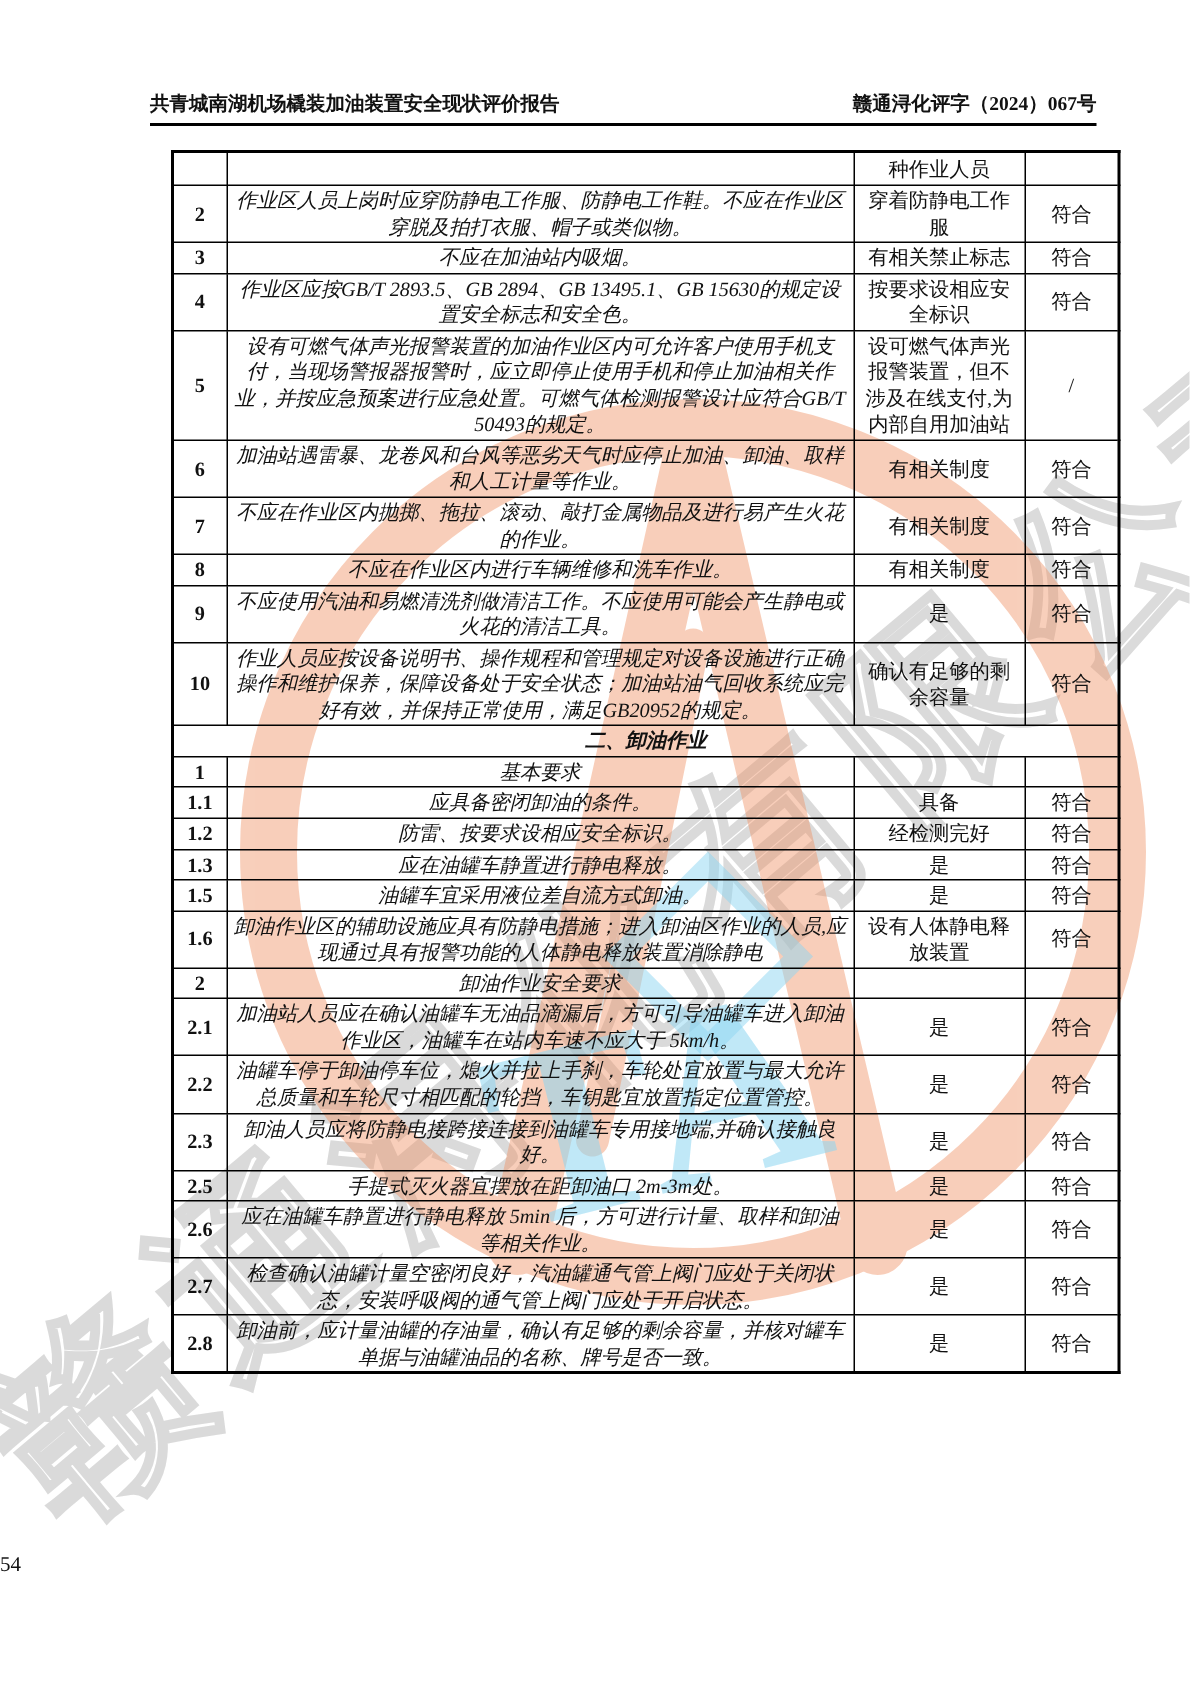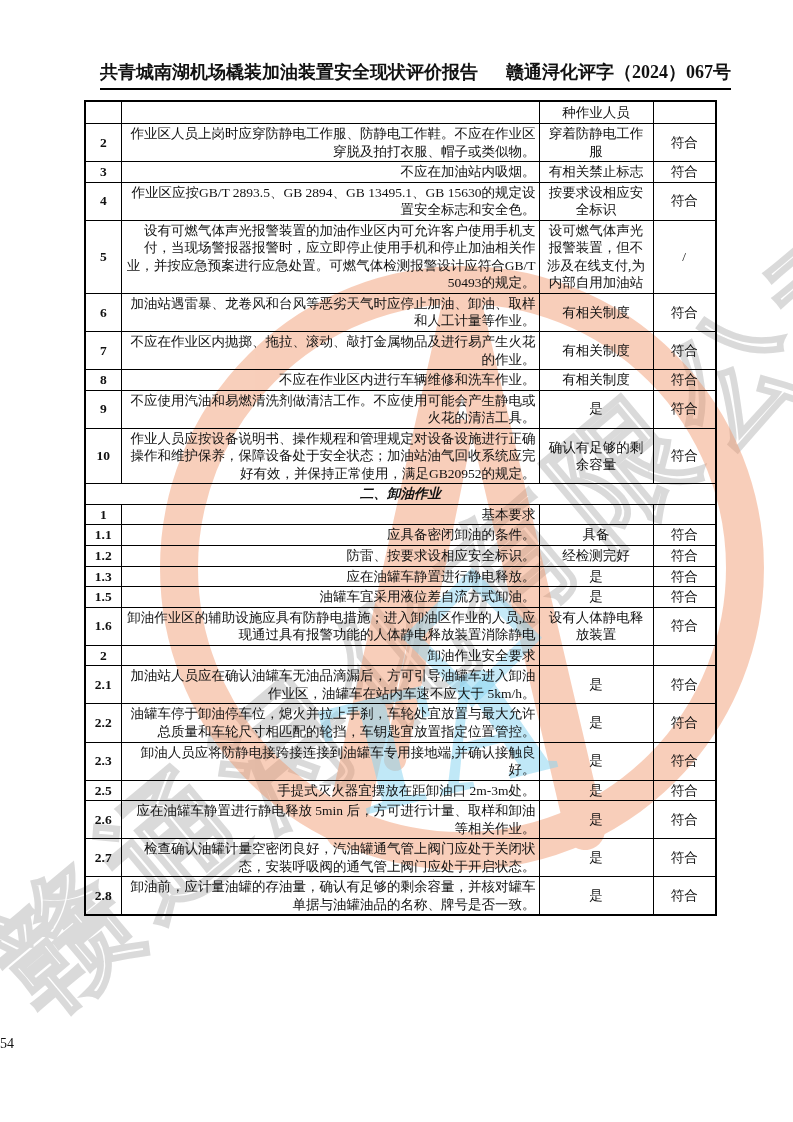--- a/index.html
+++ b/index.html
@@ -7,33 +7,33 @@
     width:793px;height:1122px;position:relative;background:#ffffff;
     font-family:"Liberation Serif","DejaVu Serif",serif;color:#111;
     overflow:hidden;
   }
   .page{position:absolute;inset:0;}
   
   .doc-header{
     position:absolute;left:100px;top:60px;width:631px;
     display:flex;justify-content:space-between;align-items:flex-end;
     border-bottom:2px solid #000;padding-bottom:4px;
-    font-size:18px;font-weight:bold;z-index:2;
+    font-size:13px;font-weight:bold;z-index:2;
   }
   
   .watermark{position:absolute;left:0;top:0;width:793px;height:1122px;z-index:0;pointer-events:none;}
   
-  .table-wrap{position:absolute;left:84px;top:100px;width:534px;z-index:1;}
+  .table-wrap{position:absolute;left:114px;top:100px;width:534px;z-index:1;}
   table.checklist{border-collapse:collapse;width:100%;table-layout:fixed;background:transparent;border:2px solid #000;}
   table.checklist td{
     border:1.5px solid #000;padding:1px 3px;font-size:13.5px;line-height:1.3;
     vertical-align:middle;word-break:break-all;background:transparent;
   }
   td.cell-no{text-align:center;font-weight:bold;}
-  td.cell-item{text-align:right;}
+  td.cell-item{text-align:center;font-style:italic;}
   td.cell-status{text-align:center;}
   td.cell-result{text-align:center;}
   tr.partial-row td{height:19px;}
   td.section-cell{text-align:center;font-weight:bold;font-size:15px;padding:3px 0;font-style:italic;}
   
   .doc-footer{
     position:absolute;left:0;top:1036px;width:100%;
     font-size:14px;z-index:1;
   }
 </style>

